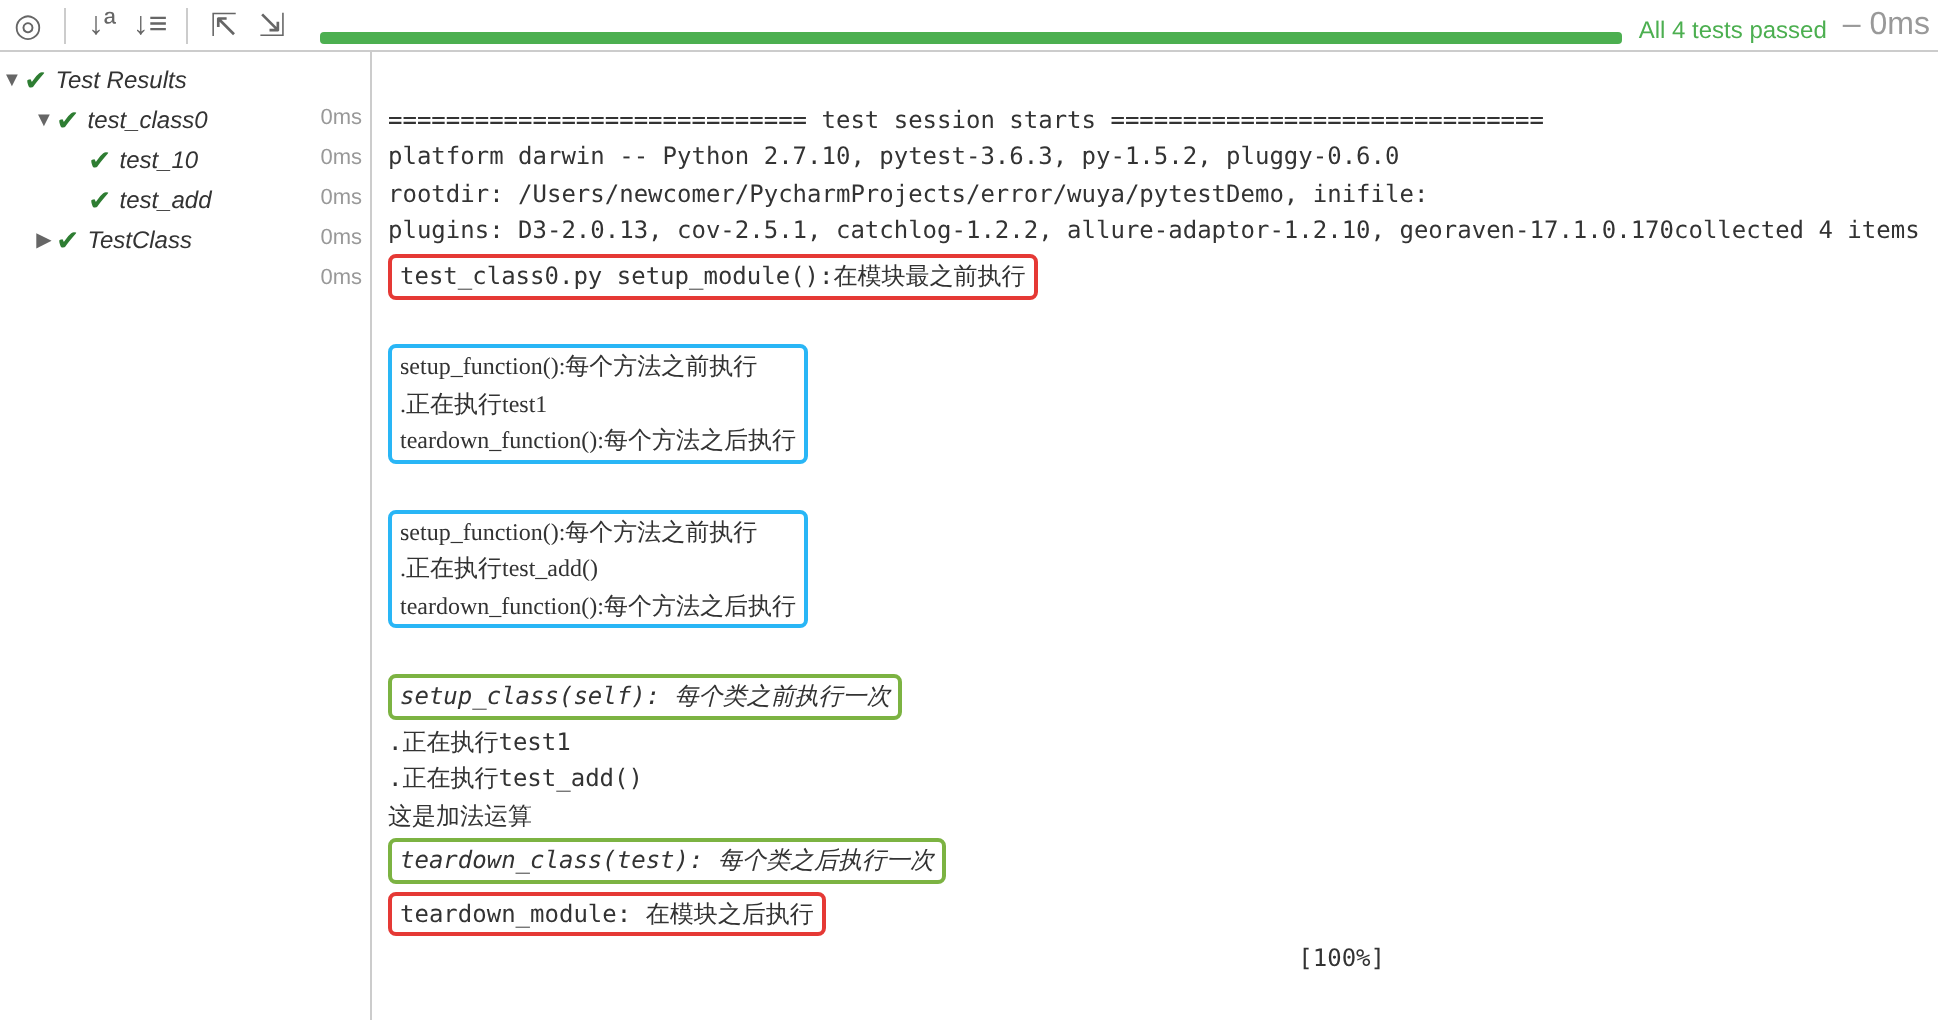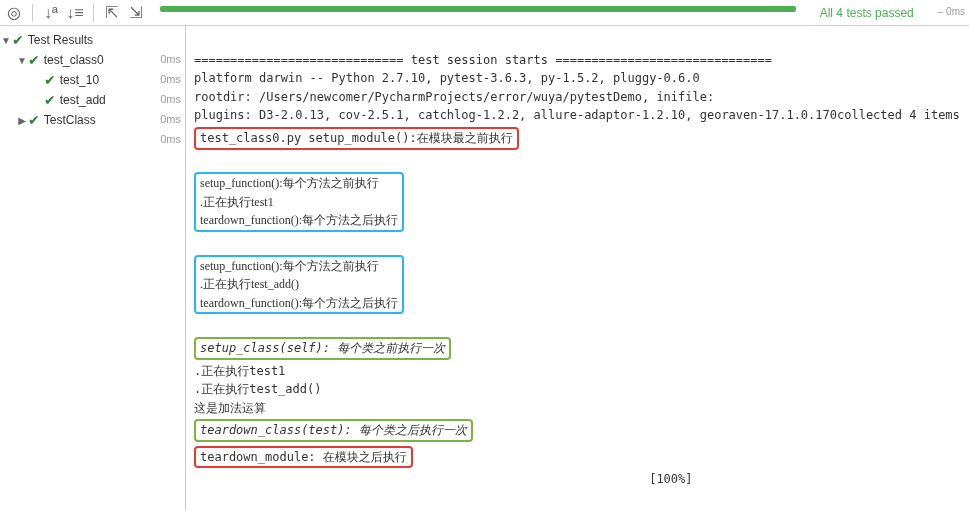--- a/index.html
+++ b/index.html
@@ -1,30 +1,30 @@
 <!DOCTYPE html>
 <html><head>
 <meta charset="utf-8">
 <style>
 * { box-sizing: border-box; margin: 0; padding: 0; }
 body { font-family: Arial, sans-serif; font-size: 12px; background: #fff; color: #333; width: 969px; height: 510px; overflow: hidden; }
 .toolbar { height: 26px; border-bottom: 1px solid #ccc; display: flex; align-items: center; padding: 0 4px; gap: 4px; }
 .toolbar-icon { width: 20px; height: 20px; display: flex; align-items: center; justify-content: center; font-size: 16px; color: #666; cursor: pointer; }
 .toolbar-sep { width: 1px; height: 18px; background: #ccc; margin: 0 4px; }
-.progress-area { flex: 1; display: flex; align-items: flex-start; gap: 24px; margin-left: 10px; }
+.progress-area { flex: 1; display: flex; align-items: flex-end; gap: 8px; margin-left: 10px; }
 .progress-bar { flex: 1; height: 6px; background: #4CAF50; border-radius: 2px; }
 .status-text { color: #4CAF50; font-size: 12px; }
-.status-time { color: #999; font-size: 10px; }
+.status-time { color: #999; font-size: 16px; }
 .main { display: flex; height: calc(100% - 26px); }
 .tree-panel { width: 186px; border-right: 1px solid #ccc; padding: 4px 0; overflow: hidden; }
 .tree-row { display: flex; align-items: center; height: 20px; padding-right: 4px; white-space: nowrap; }
 .tree-indent { display: inline-block; }
 .tree-arrow { width: 12px; display: inline-block; text-align: center; color: #666; font-size: 10px; cursor: pointer; }
 .tree-check { color: #2E7D32; font-size: 14px; margin-right: 4px; }
-.tree-label { flex: 1; cursor: pointer; }
+.tree-label { flex: 1; cursor: pointer; font-style: italic; }
 .tree-time { color: #999; font-size: 11px; margin-top: 37px; }
 .console { flex: 1; padding: 6px 8px; font-family: "Menlo","Monaco","Consolas",monospace; font-size: 12px; line-height: 1.55; overflow: auto; white-space: pre; }
 .box { border: 2px solid; border-radius: 4px; padding: 0 4px; display: inline-block; margin: 2px 0; }
 .box-red { border-color: #E53935; text-align: center; }
 .box-blue { border-color: #29B6F6; font-family: Liberation Serif, serif; }
 .box-green { border-color: #7CB342; font-style: italic; }
 </style>
 </head>
 <body>
 

